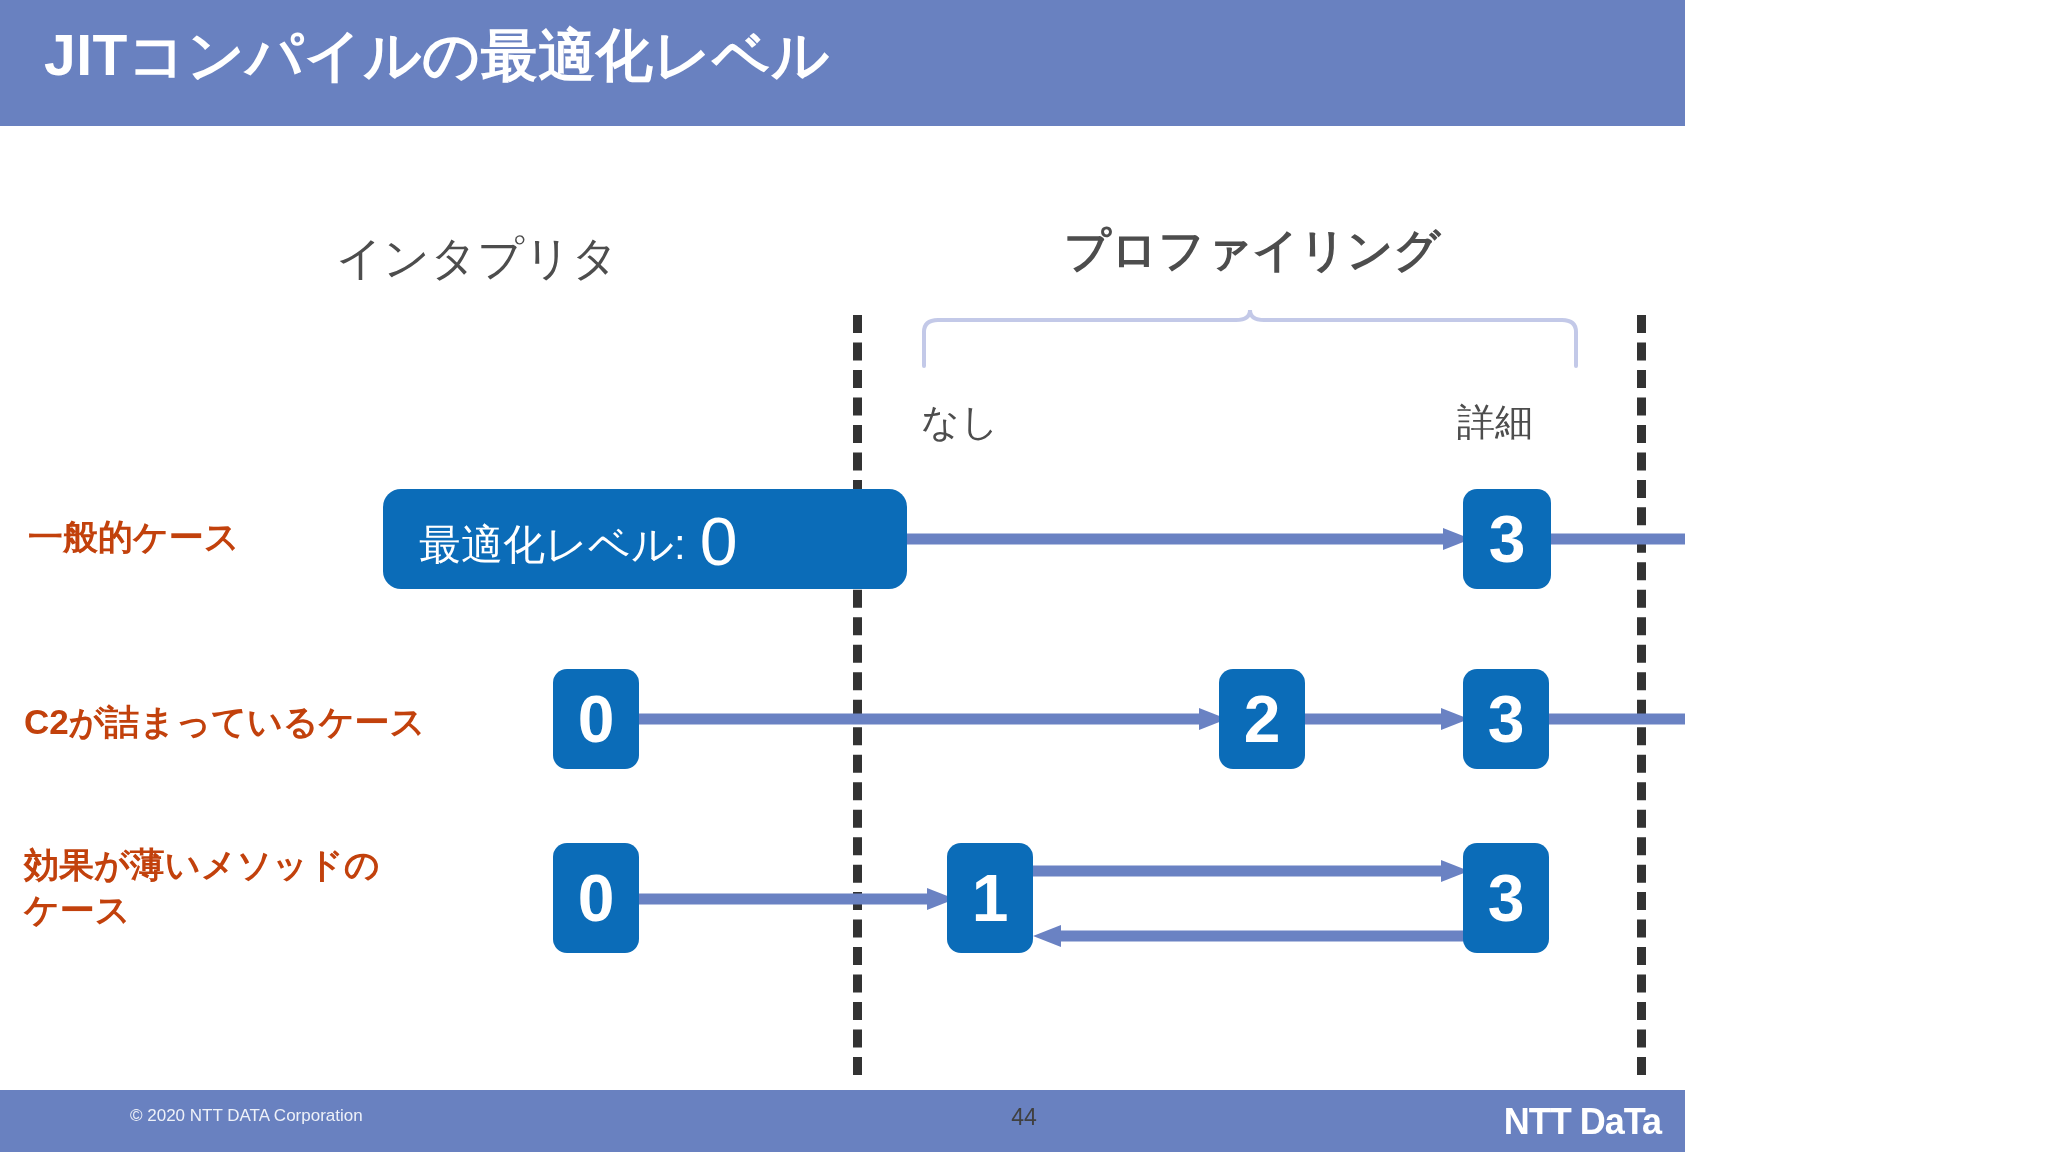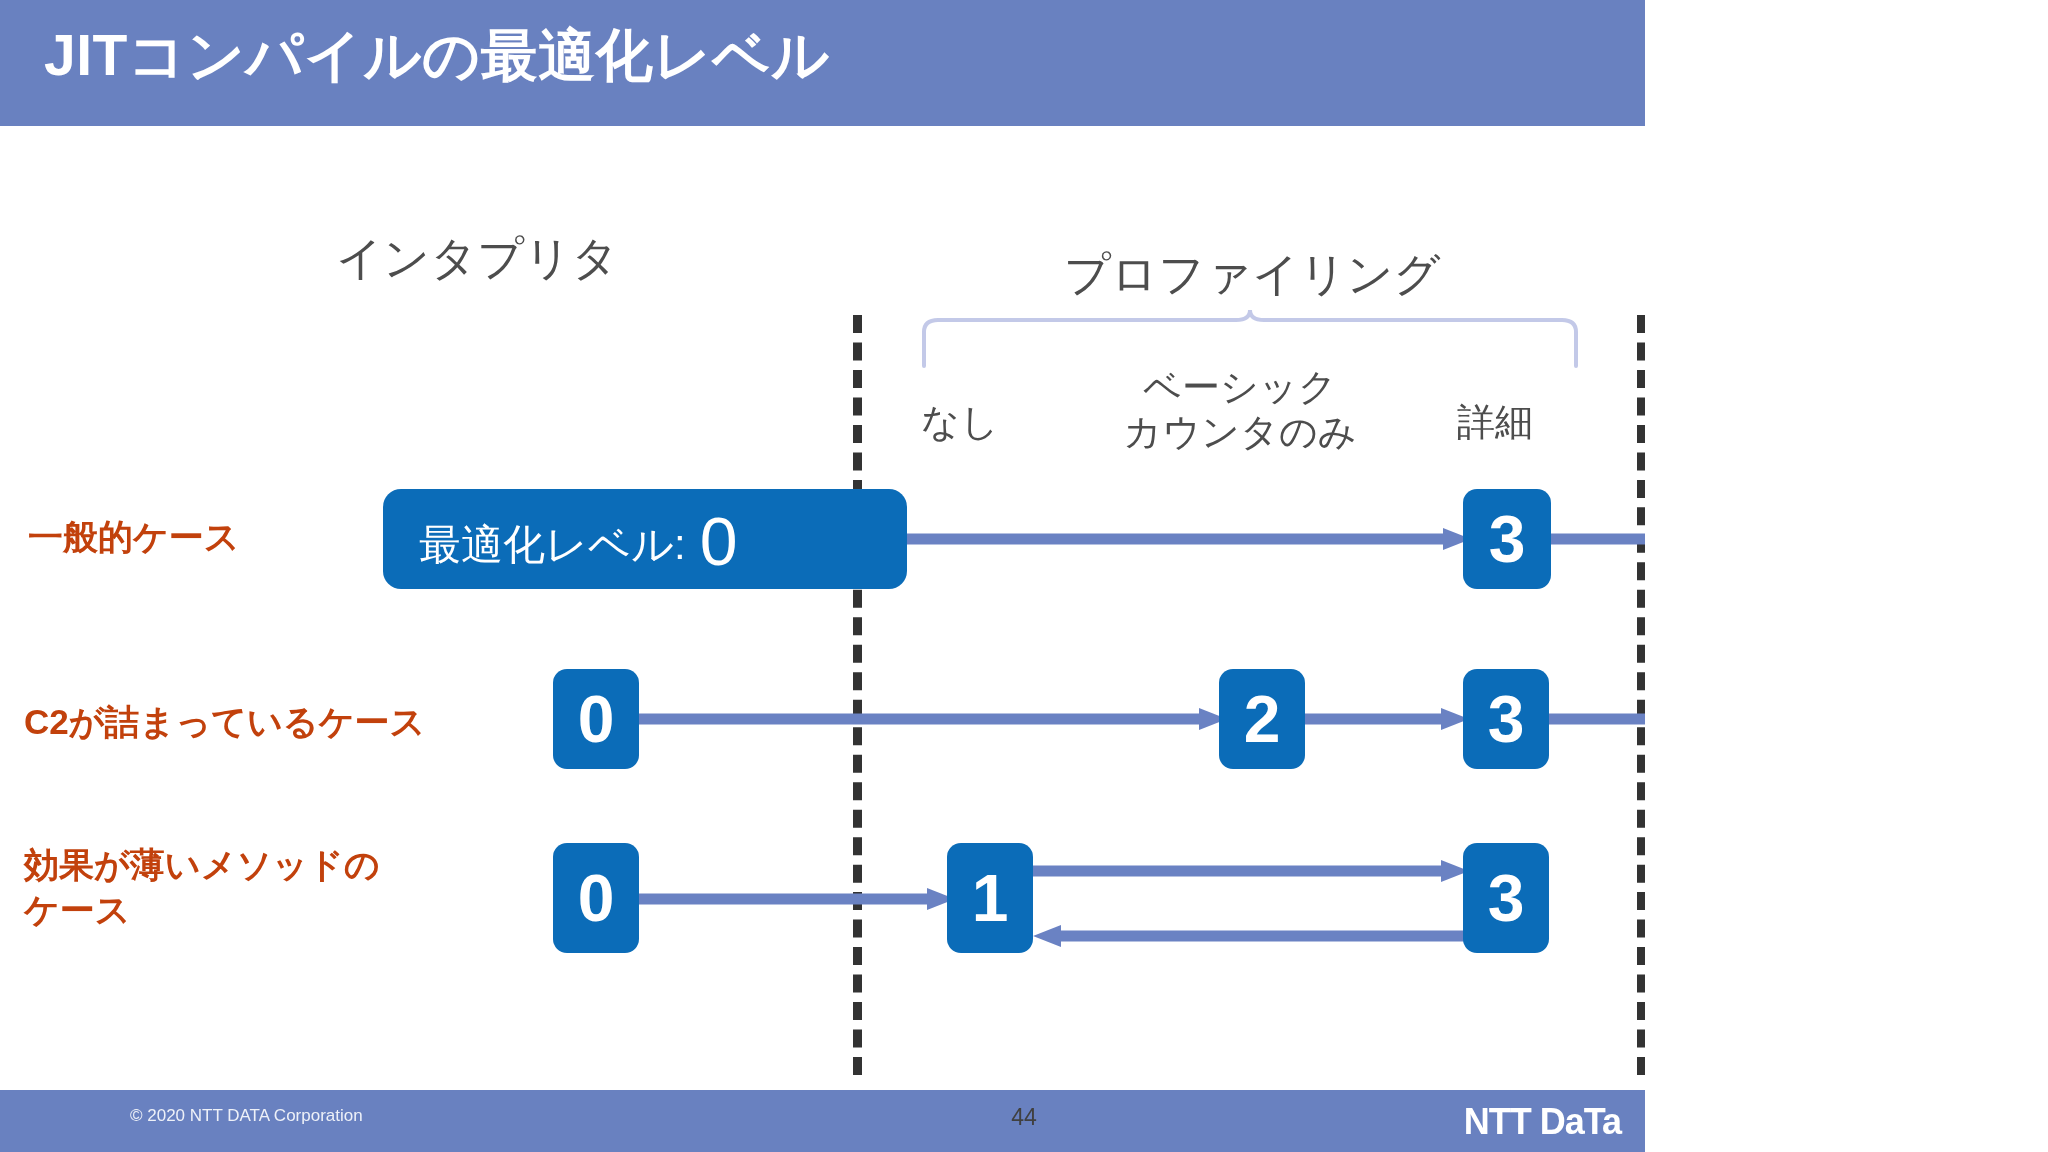--- a/index.html
+++ b/index.html
@@ -12,20 +12,21 @@
     background: #ffffff;
     font-family: "Liberation Sans", "DejaVu Sans", sans-serif;
     overflow: hidden;
   }
   #slide {
     position: relative;
     width: 1645px;
     height: 1152px;
     background: #ffffff;
     overflow: hidden;
+    padding-left: 40px;
   }
 
   
   .header-band {
     position: absolute;
     left: 0; top: 0;
     width: 2048px;
     height: 126px;
     background: #6981c0;
   }
@@ -78,21 +79,21 @@
 
   
   .col-heading {
     position: absolute;
     font-size: 46px;
     color: #4d4d4d;
     font-weight: normal;
     white-space: nowrap;
   }
   #heading-interpreter { left: 336px; top: 228px; }
-  #heading-profiling   { left: 1064px; top: 244px; }
+  #heading-profiling   { left: 1064px; top: 220px; font-weight: bold; }
 
   
   .brace-wrap {
     position: absolute;
     left: 920px;
     top: 308px;
     width: 660px;
     height: 62px;
   }
   .brace-wrap svg { display: block; }
@@ -218,22 +219,20 @@
   <div class="col-heading" id="heading-interpreter">インタプリタ</div>
   <div class="col-heading" id="heading-profiling">プロファイリング</div>
 
   <div class="brace-wrap">
     <svg width="660" height="62" viewBox="0 0 660 62">
       <path d="M4 58 L4 24 Q4 12 18 12 L316 12 Q330 12 330 2 Q330 12 344 12 L642 12 Q656 12 656 24 L656 58" fill="none" stroke="#c3c9e8" stroke-width="4" stroke-linecap="round"></path>
     </svg>
   </div>
 
   <div class="sub-label" id="sublabel-none">なし</div>
-  <div class="sub-label" id="sublabel-basic" style="white-space:pre-line;">ベーシック
-カウンタのみ</div>
   <div class="sub-label" id="sublabel-detail">詳細</div>
 
   <div class="divider" id="divider-left"></div>
   <div class="divider" id="divider-right"></div>
 
   <div class="row-label" id="rowlabel-1">一般的ケース</div>
 
   <div class="arrow" style="left:835px; top:528px; width:636px;">
     <svg width="636" height="22" viewBox="0 0 636 22">
       <path d="M0 11 L608 11" stroke="#6a82c3" stroke-width="11" fill="none"></path>

